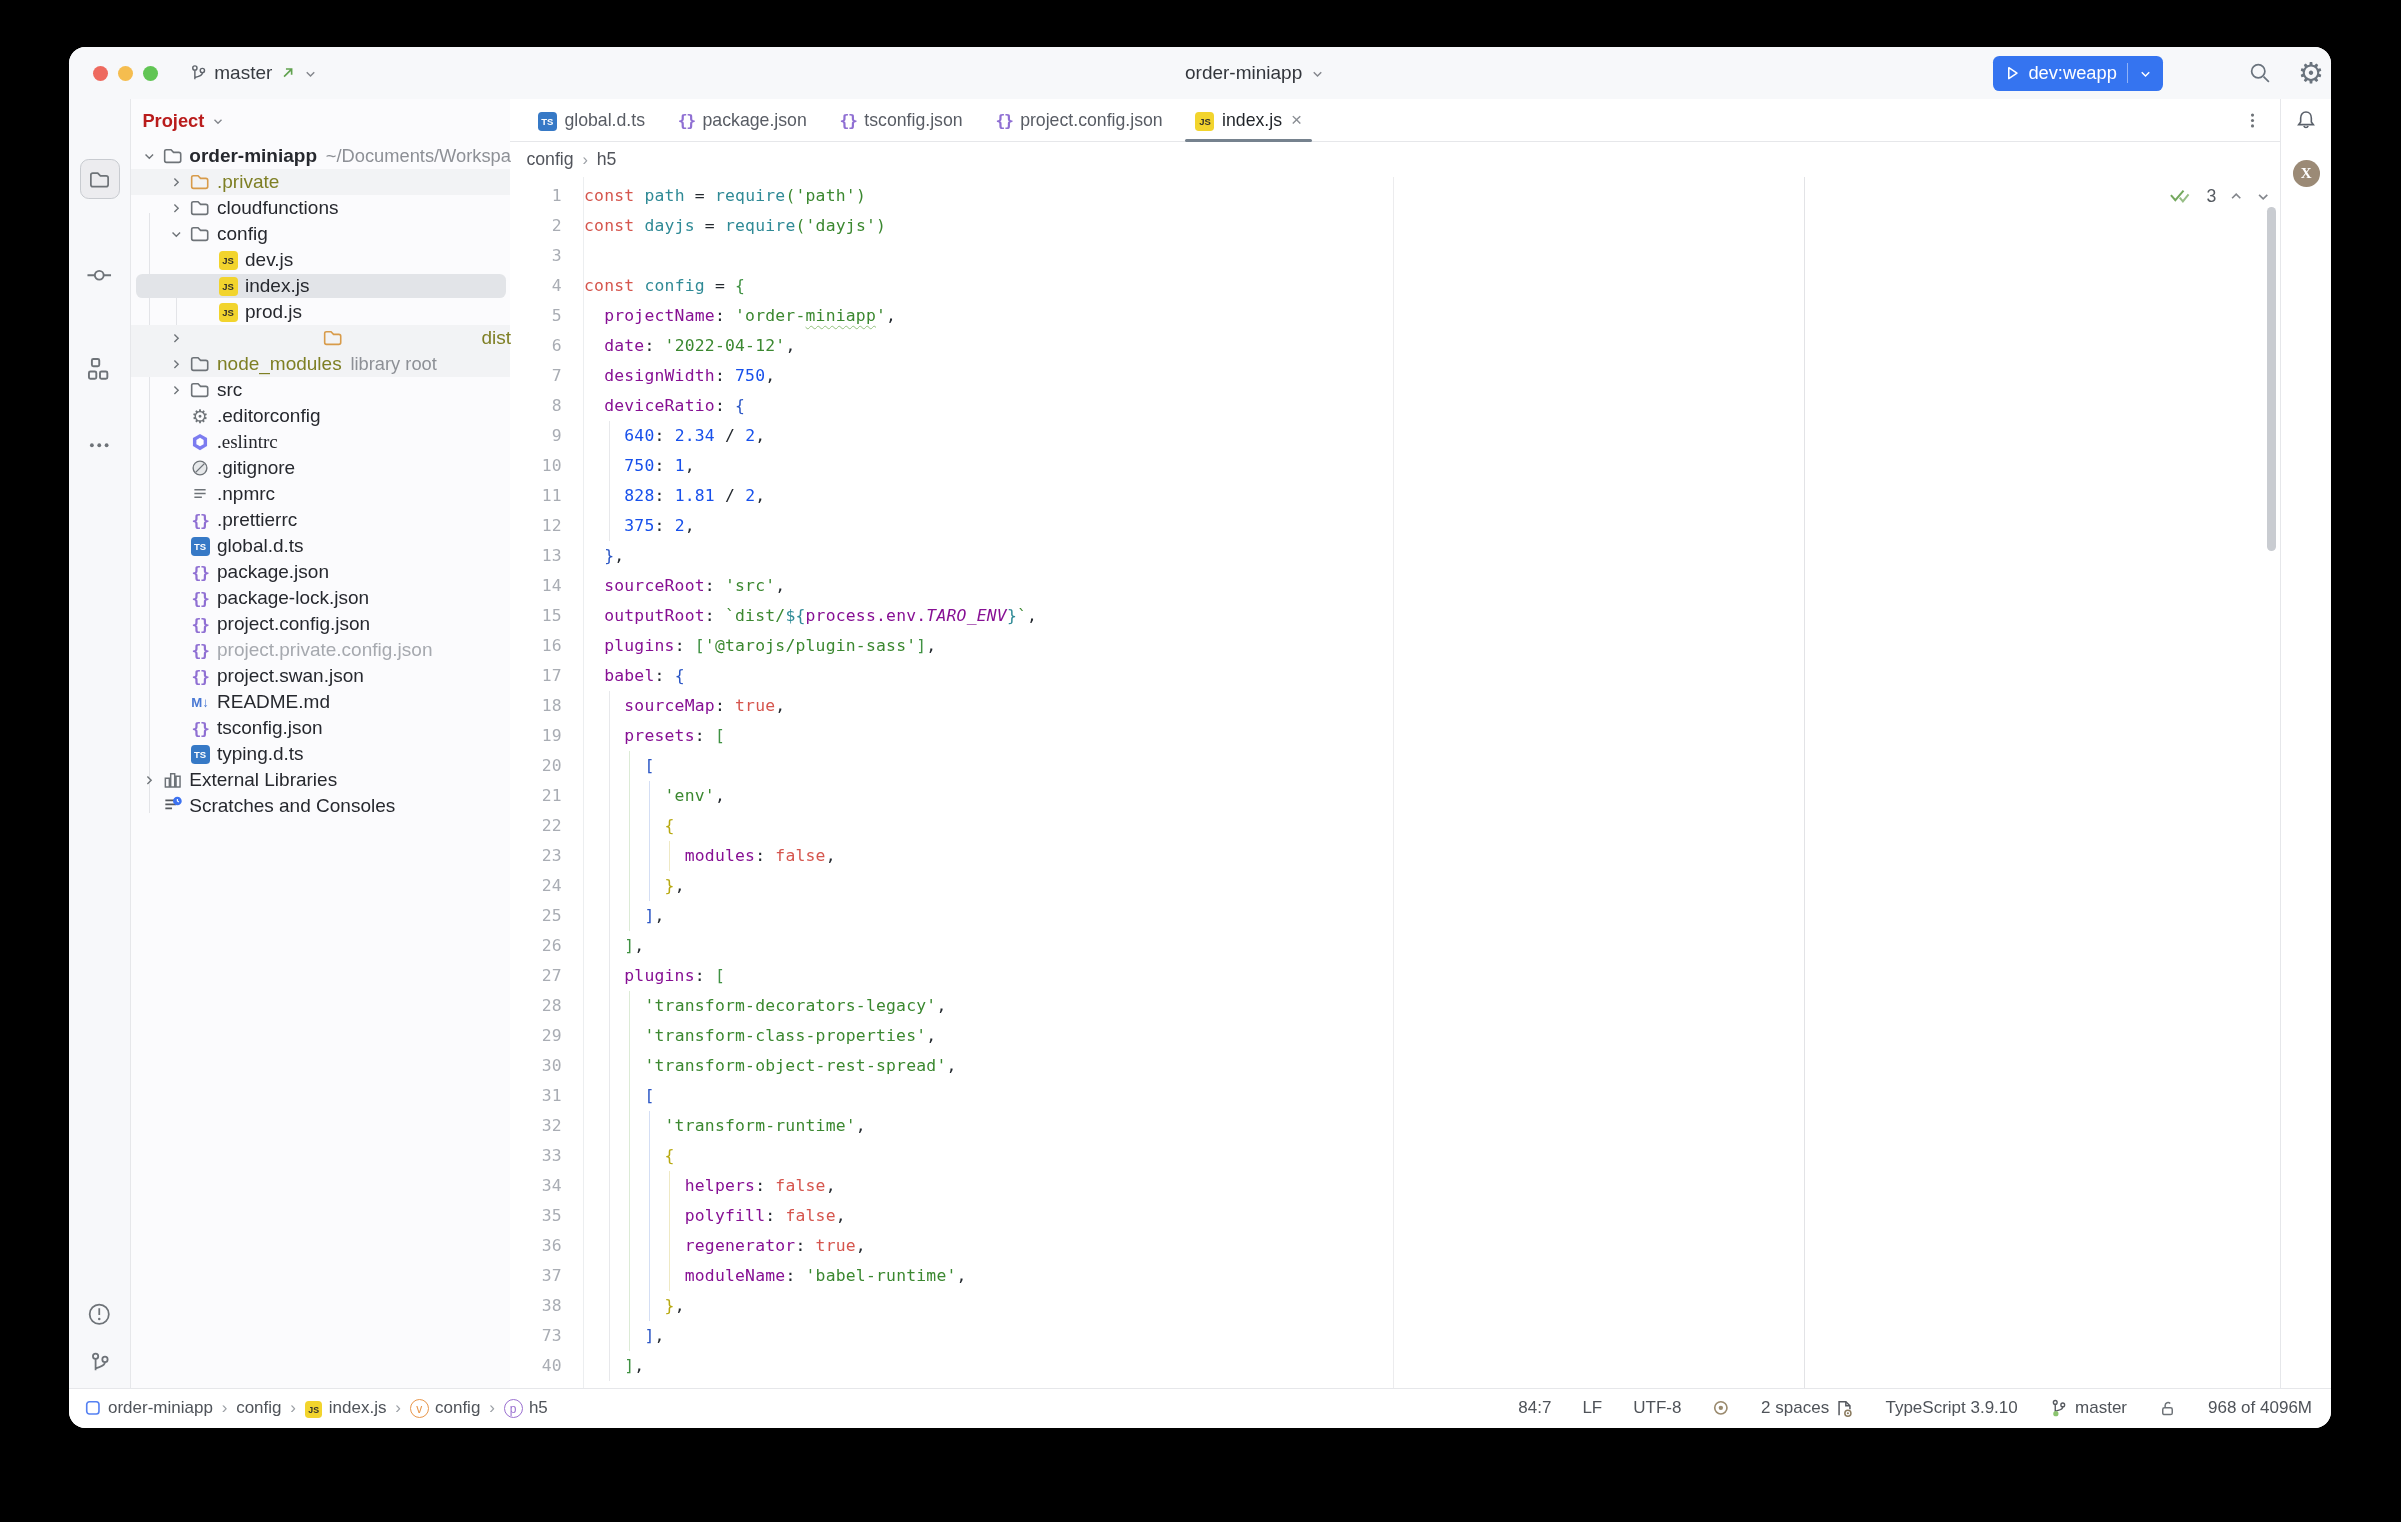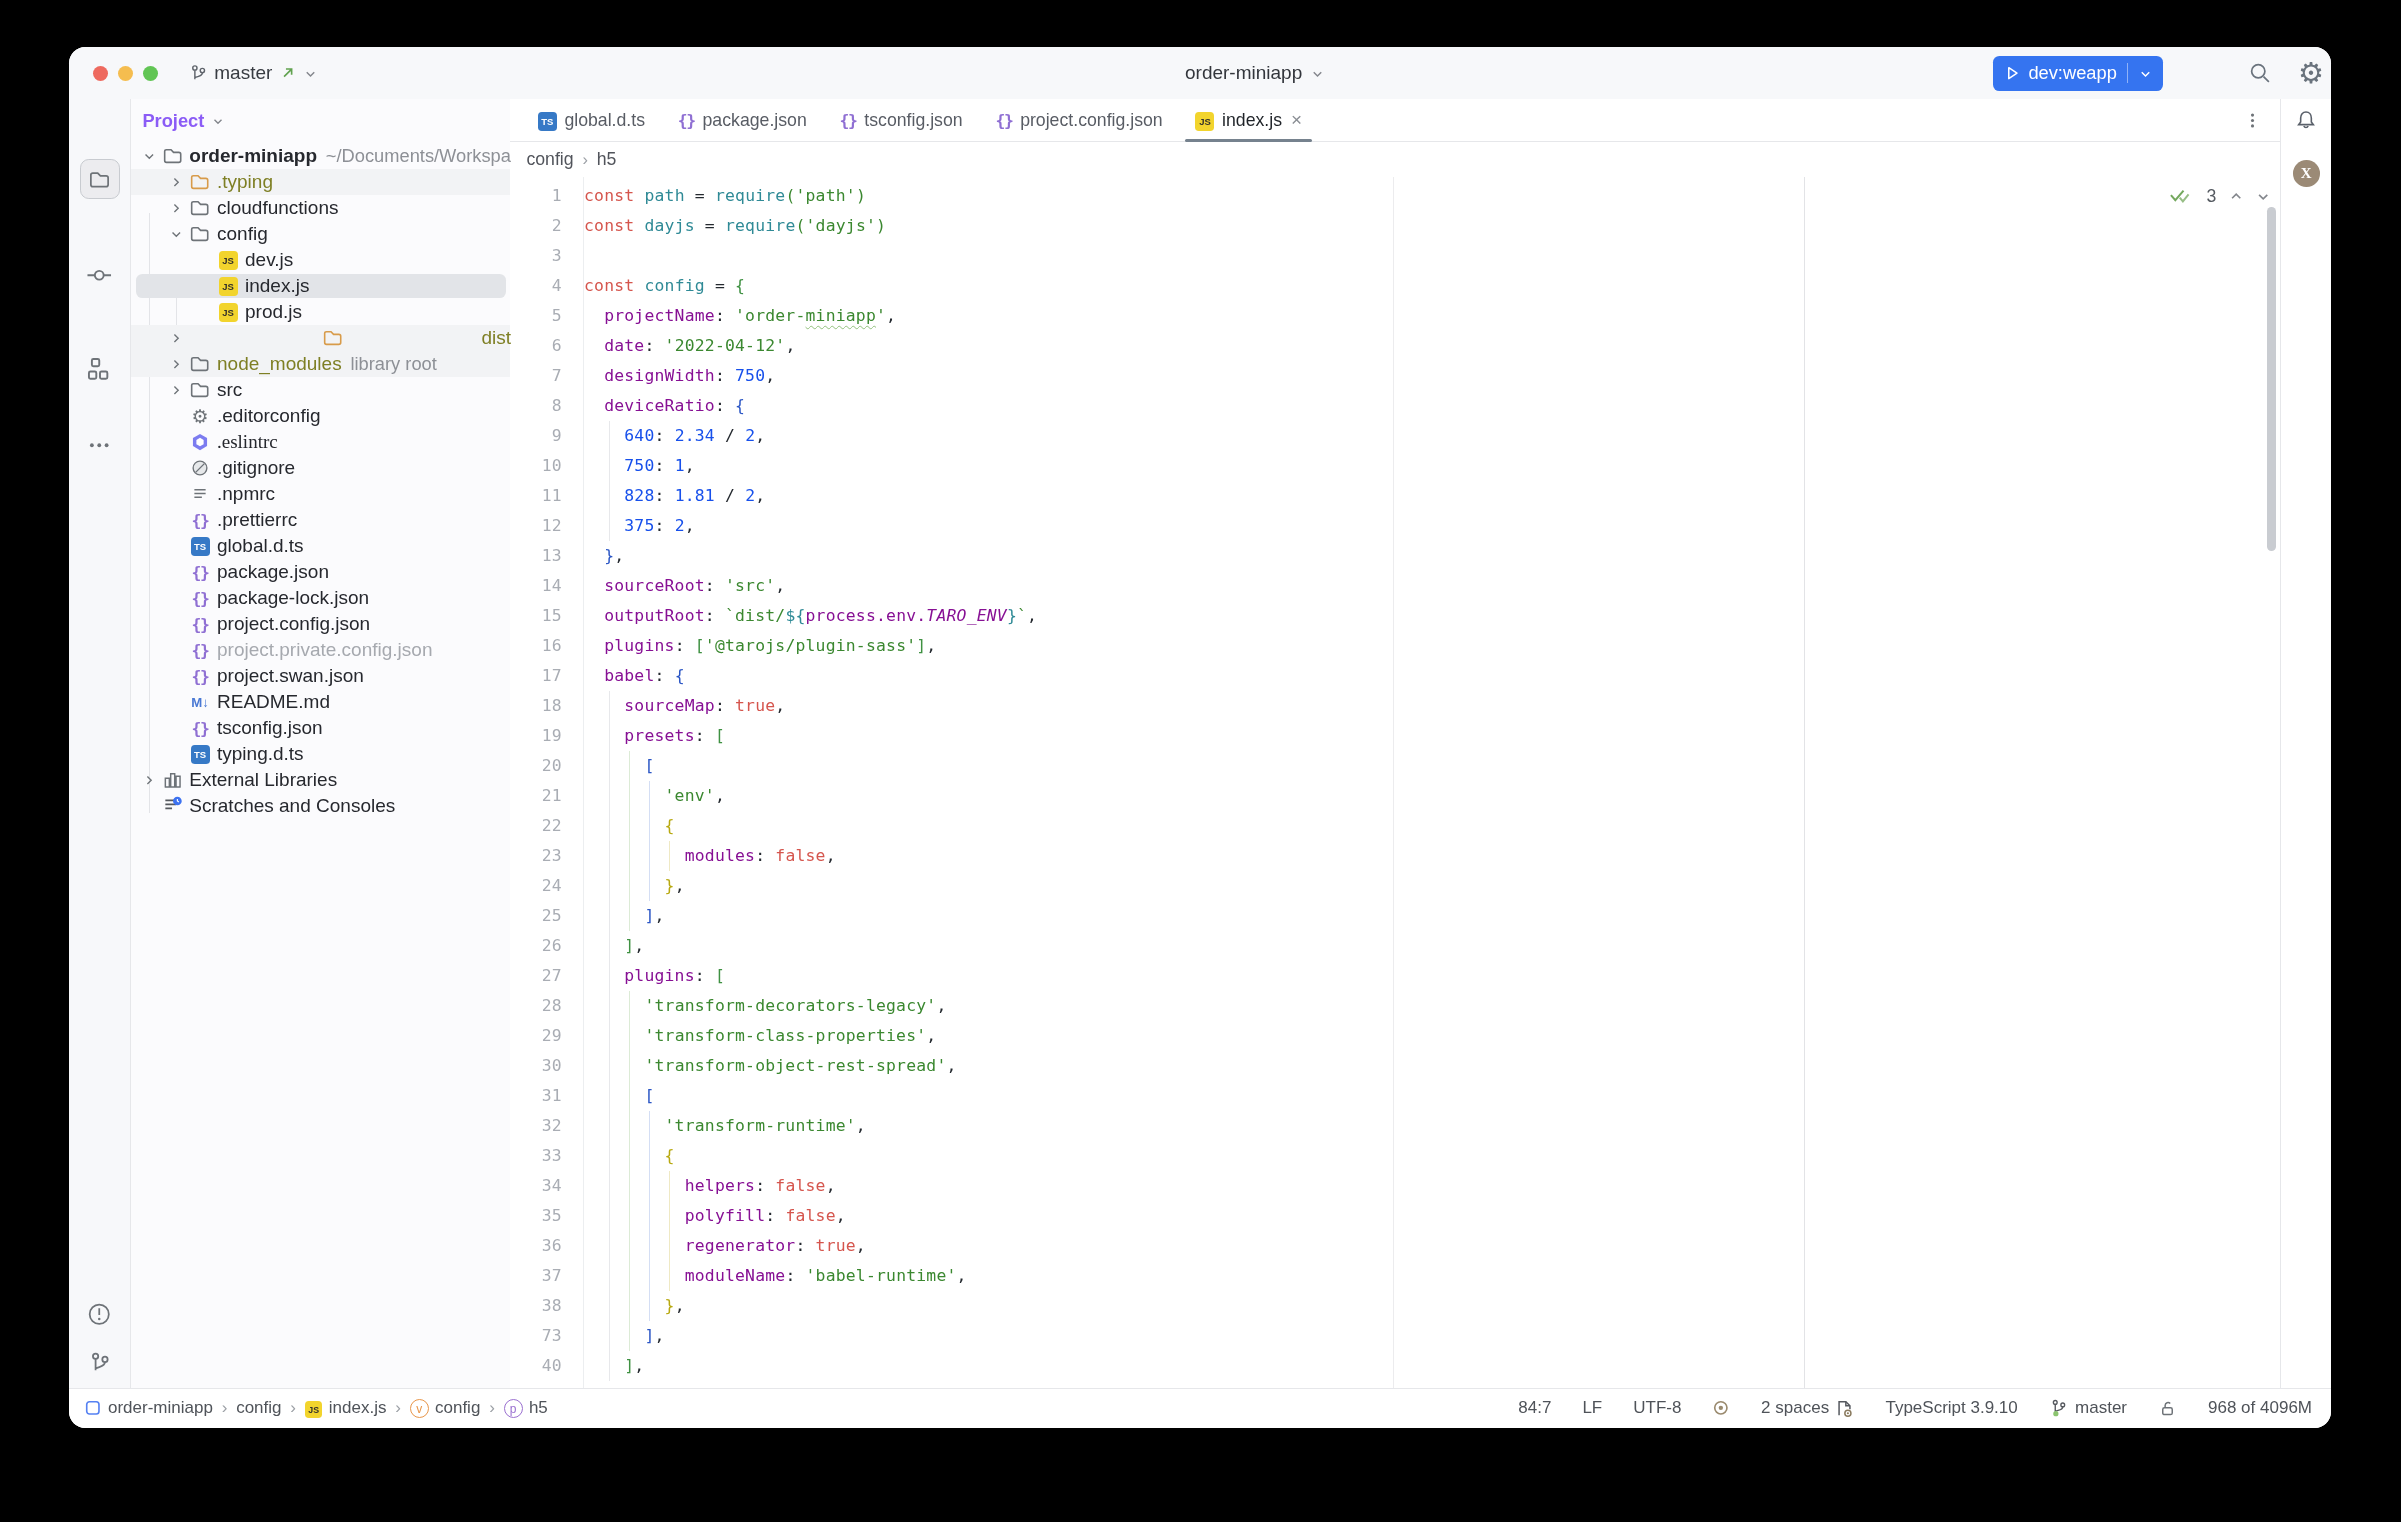--- a/index.html
+++ b/index.html
@@ -29,21 +29,21 @@
   .rail{position:absolute;left:0;top:52px;bottom:39px;width:61px;background:#f7f8fa;
         border-right:1.3px solid #e6e7ea;}
   .rail .ricon{position:absolute;left:0;width:61px;display:flex;justify-content:center;}
   .folderbox{width:38px;height:38px;border:1.6px solid #c8cbd0;border-radius:8.8px;background:#ececef;
              display:flex;align-items:center;justify-content:center;}
 
   
   .panel{position:absolute;left:62px;top:52px;bottom:39px;width:380px;background:#fbfbfd;
          border-right:1.3px solid #e6e7ea;overflow:hidden;}
   .panel-header{position:absolute;left:0;top:0;height:44px;display:flex;align-items:center;
-                padding-left:11.4px;gap:6.3px;font-size:18.3px;font-weight:700;color:#8b5cf6;}
+                padding-left:11.4px;gap:6.3px;font-size:18.3px;font-weight:700;color:#b91c1c;}
   #tree{position:absolute;left:0;top:44px;width:100%;}
   .trow{height:26px;display:flex;align-items:center;position:relative;font-size:19px;color:#26282e;white-space:nowrap;}
   .trow>*{position:relative;z-index:1;}
   .trow.band{background:#f2f3f5;}
   .trow.sel::before{content:"";position:absolute;left:5px;right:5px;top:0.6px;bottom:0.6px;
                     background:#e2e4e8;border-radius:6.3px;z-index:0;}
   .chev{width:23px;height:23px;display:inline-flex;align-items:center;justify-content:center;flex:0 0 23px;}
   .ticon{width:24px;height:23px;display:inline-flex;align-items:center;justify-content:center;flex:0 0 24px;}
   .tlabel{margin-left:5px;}
   .trow.olive .tlabel{color:#7e7f24;}
@@ -264,21 +264,21 @@
           <span class="chev">
             <svg width="12.6" height="12.6" viewBox="0 0 20 20" fill="none" stroke="#6e7378" stroke-width="2.2">
               <path d="M7 4l6 6-6 6"></path>
             </svg>
           </span>
           <span class="ticon">
             <svg width="21.4" height="21.4" viewBox="0 0 32 32" fill="none" stroke="#d89b4a" stroke-width="2.4">
               <path d="M4 9.5C4 8 5.2 7 6.7 7h6.8l3.8 4h7.9c1.5 0 2.8 1.2 2.8 2.7v9.6c0 1.5-1.2 2.7-2.8 2.7H6.7C5.2 26 4 24.8 4 23.3V9.5z"></path>
             </svg>
           </span>
-          <span class="tlabel">.typing</span>
+          <span class="tlabel">.private</span>
         </div>
         <div class="trow" style="padding-left: 34px;">
           <span class="chev">
             <svg width="12.6" height="12.6" viewBox="0 0 20 20" fill="none" stroke="#6e7378" stroke-width="2.2">
               <path d="M7 4l6 6-6 6"></path>
             </svg>
           </span>
           <span class="ticon">
             <svg width="21.4" height="21.4" viewBox="0 0 32 32" fill="none" stroke="#6e7378" stroke-width="2.4">
               <path d="M4 9.5C4 8 5.2 7 6.7 7h6.8l3.8 4h7.9c1.5 0 2.8 1.2 2.8 2.7v9.6c0 1.5-1.2 2.7-2.8 2.7H6.7C5.2 26 4 24.8 4 23.3V9.5z"></path>

